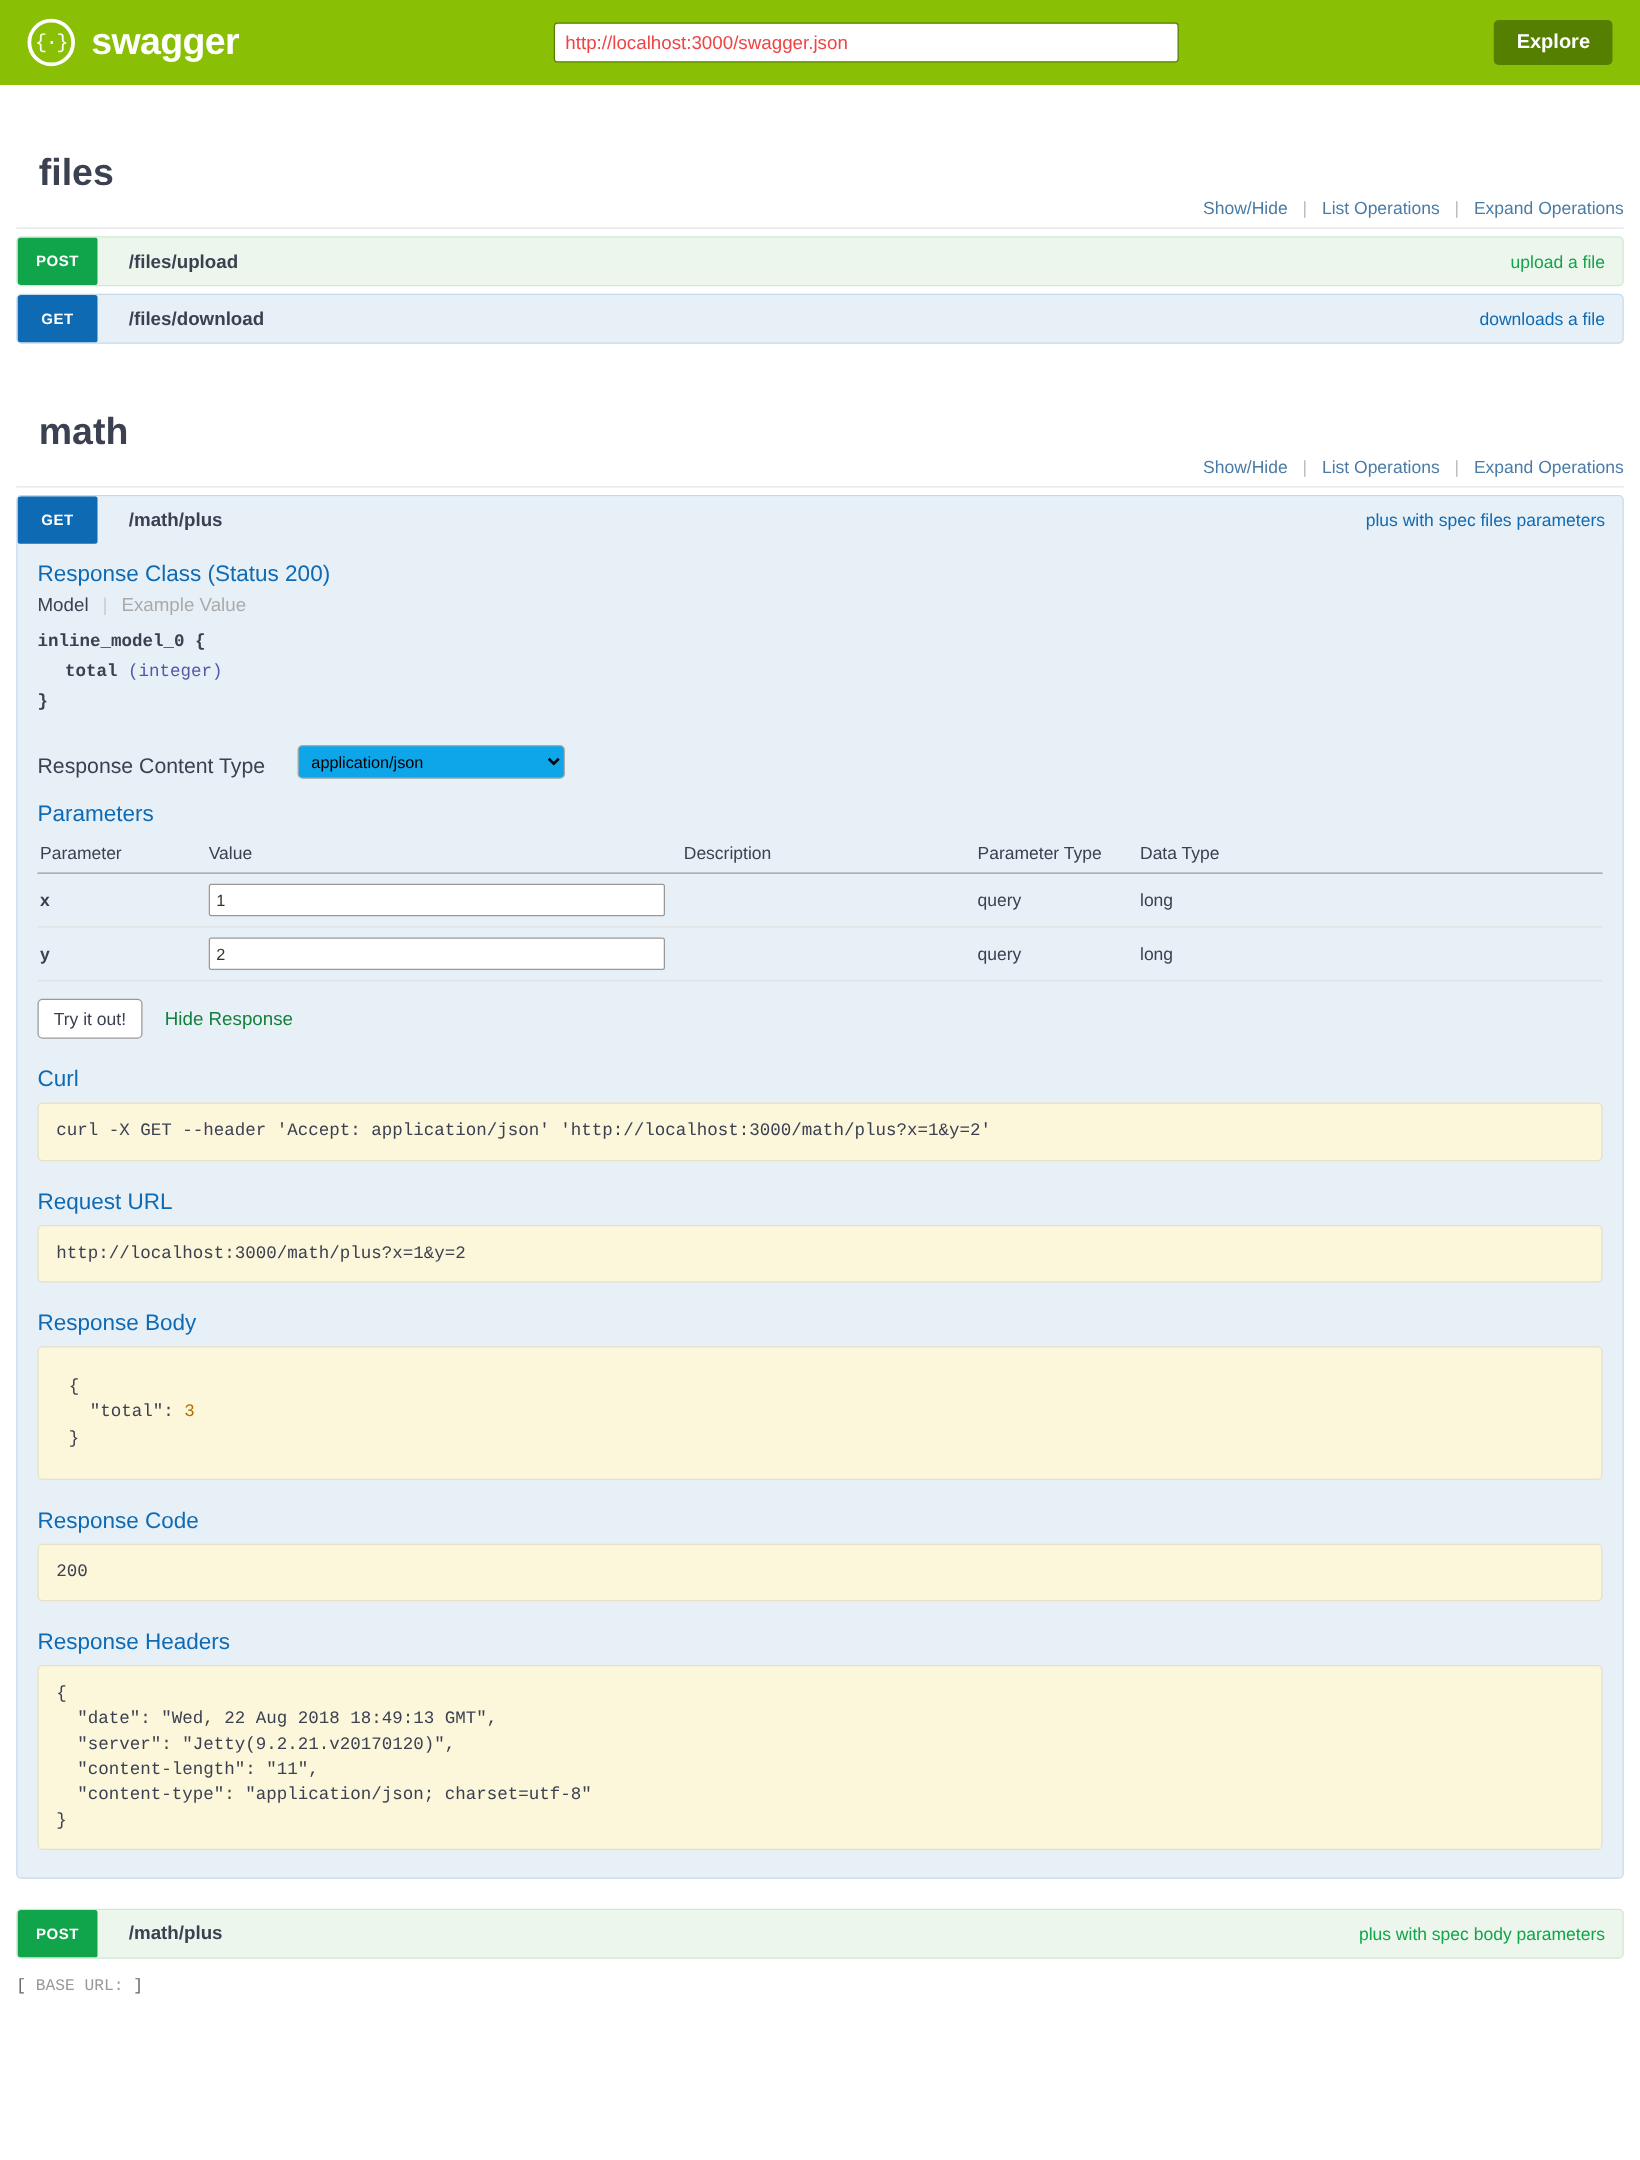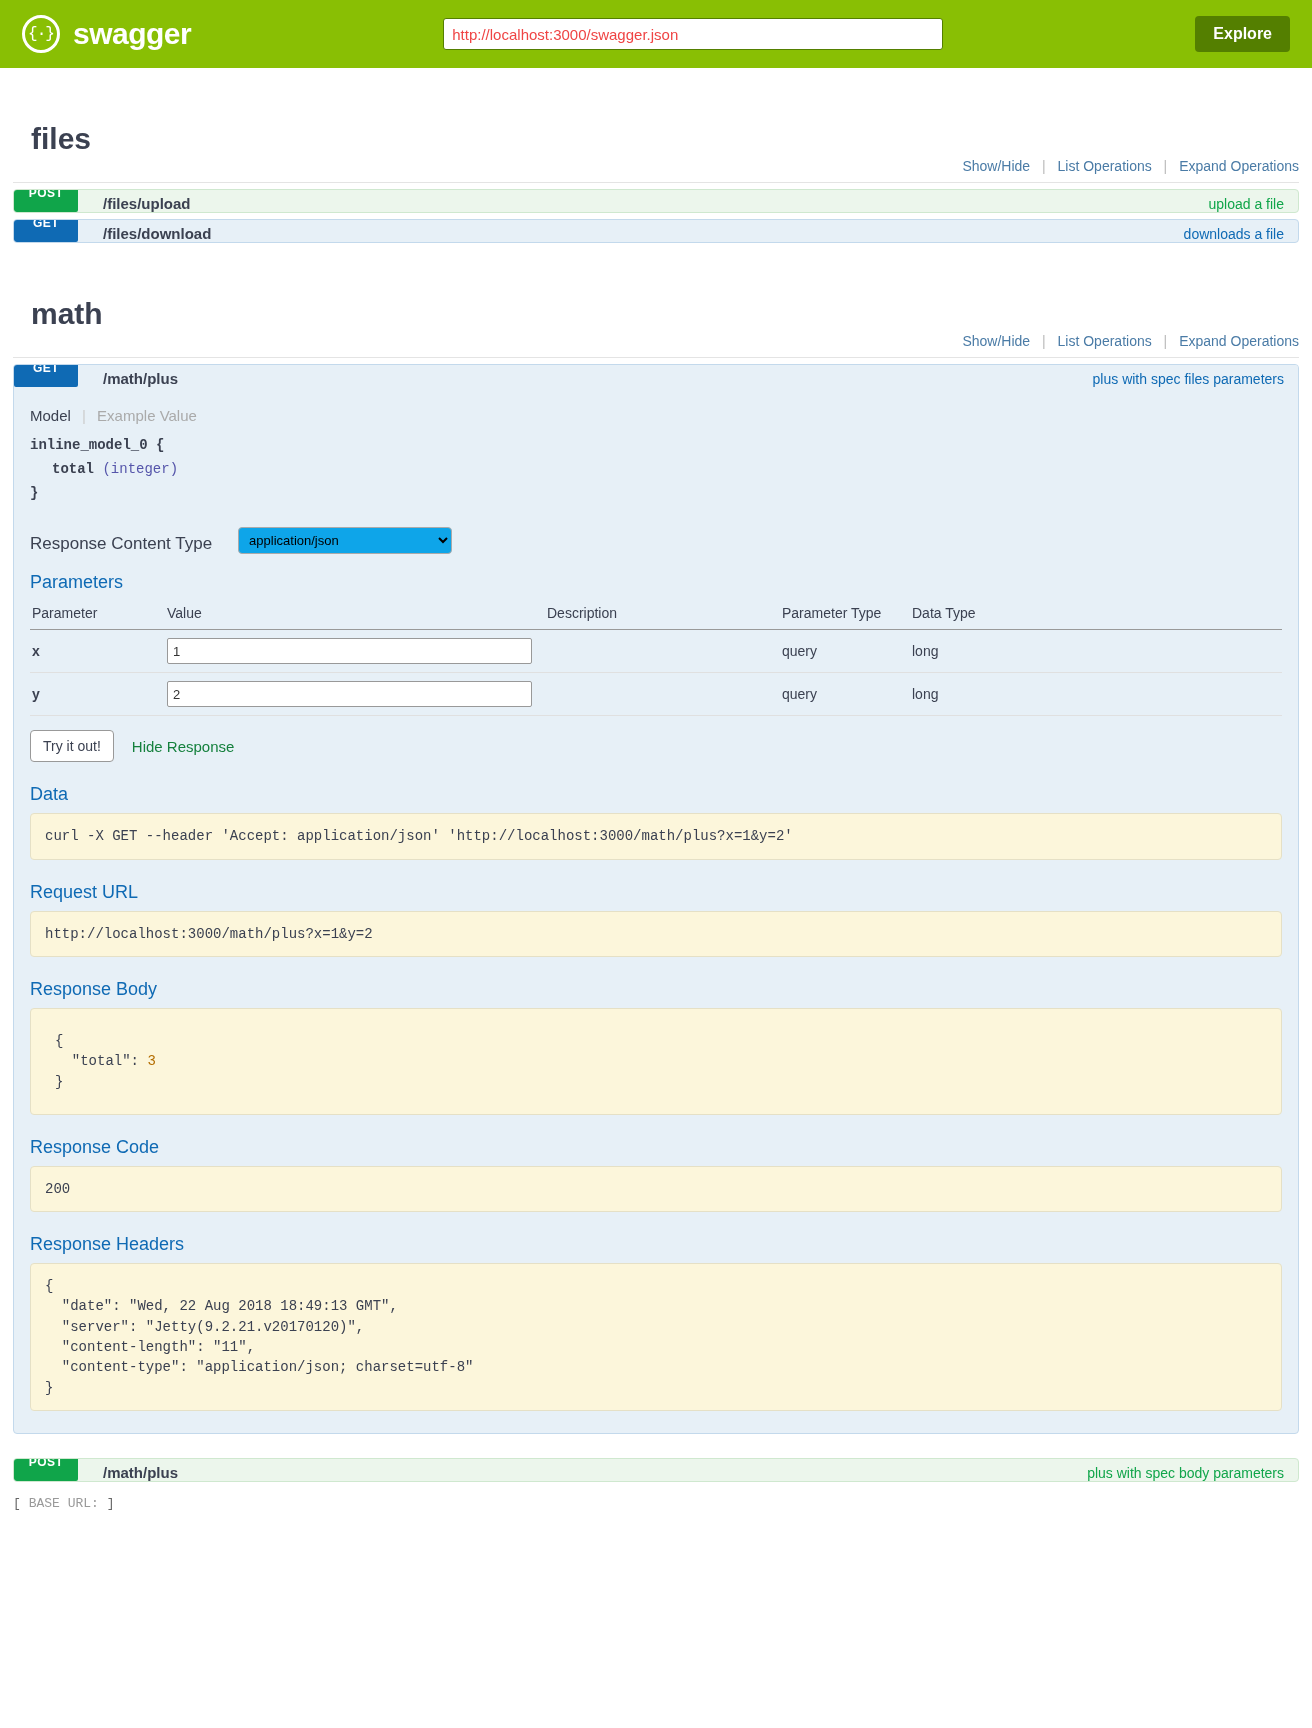--- a/index.html
+++ b/index.html
@@ -97,22 +97,22 @@
   .resource-options .sep { color: #bbb; margin: 0 8px; }
 
   
   .op {
     border-radius: 4px;
     margin-top: 6px;
     overflow: hidden;
   }
   .op-head {
     display: flex;
-    align-items: flex-end;
-    height: 22px;
+    align-items: center;
+    height: 38px;
     padding-right: 14px;
   }
   .method {
     width: 64px;
     min-width: 64px;
     text-align: center;
     color: #ffffff;
     font-size: 12px;
     font-weight: bold;
     letter-spacing: 0.4px;
@@ -332,20 +332,21 @@
 
     <div class="op op-expanded">
       <div class="op-head op-get" style="border:none;">
         <div class="method">GET</div>
         <div class="path">/math/plus</div>
         <div class="summary">plus with spec files parameters</div>
       </div>
 
       <div class="op-body">
 
+        <div class="section-title">Response Class (Status 200)</div>
 
         <div class="model-tabs">
           <span class="active">Model</span>
           <span class="divider">|</span>
           <span class="inactive">Example Value</span>
         </div>
 
         <div class="model-sig">
           <div class="name">inline_model_0 {</div>
           <div class="prop">
@@ -394,21 +395,21 @@
               <td>long</td>
             </tr>
           </tbody>
         </table>
 
         <div class="actions-row">
           <button class="try-btn">Try it out!</button>
           <a class="hide-resp">Hide Response</a>
         </div>
 
-        <div class="sub-title">Data</div>
+        <div class="sub-title">Curl</div>
         <div class="code-wrap">
           <pre class="code">curl -X GET --header 'Accept: application/json' 'http://localhost:3000/math/plus?x=1&amp;y=2'</pre>
         </div>
 
         <div class="sub-title">Request URL</div>
         <div class="code-wrap">
           <pre class="code">http://localhost:3000/math/plus?x=1&amp;y=2</pre>
         </div>
 
         <div class="sub-title">Response Body</div>

